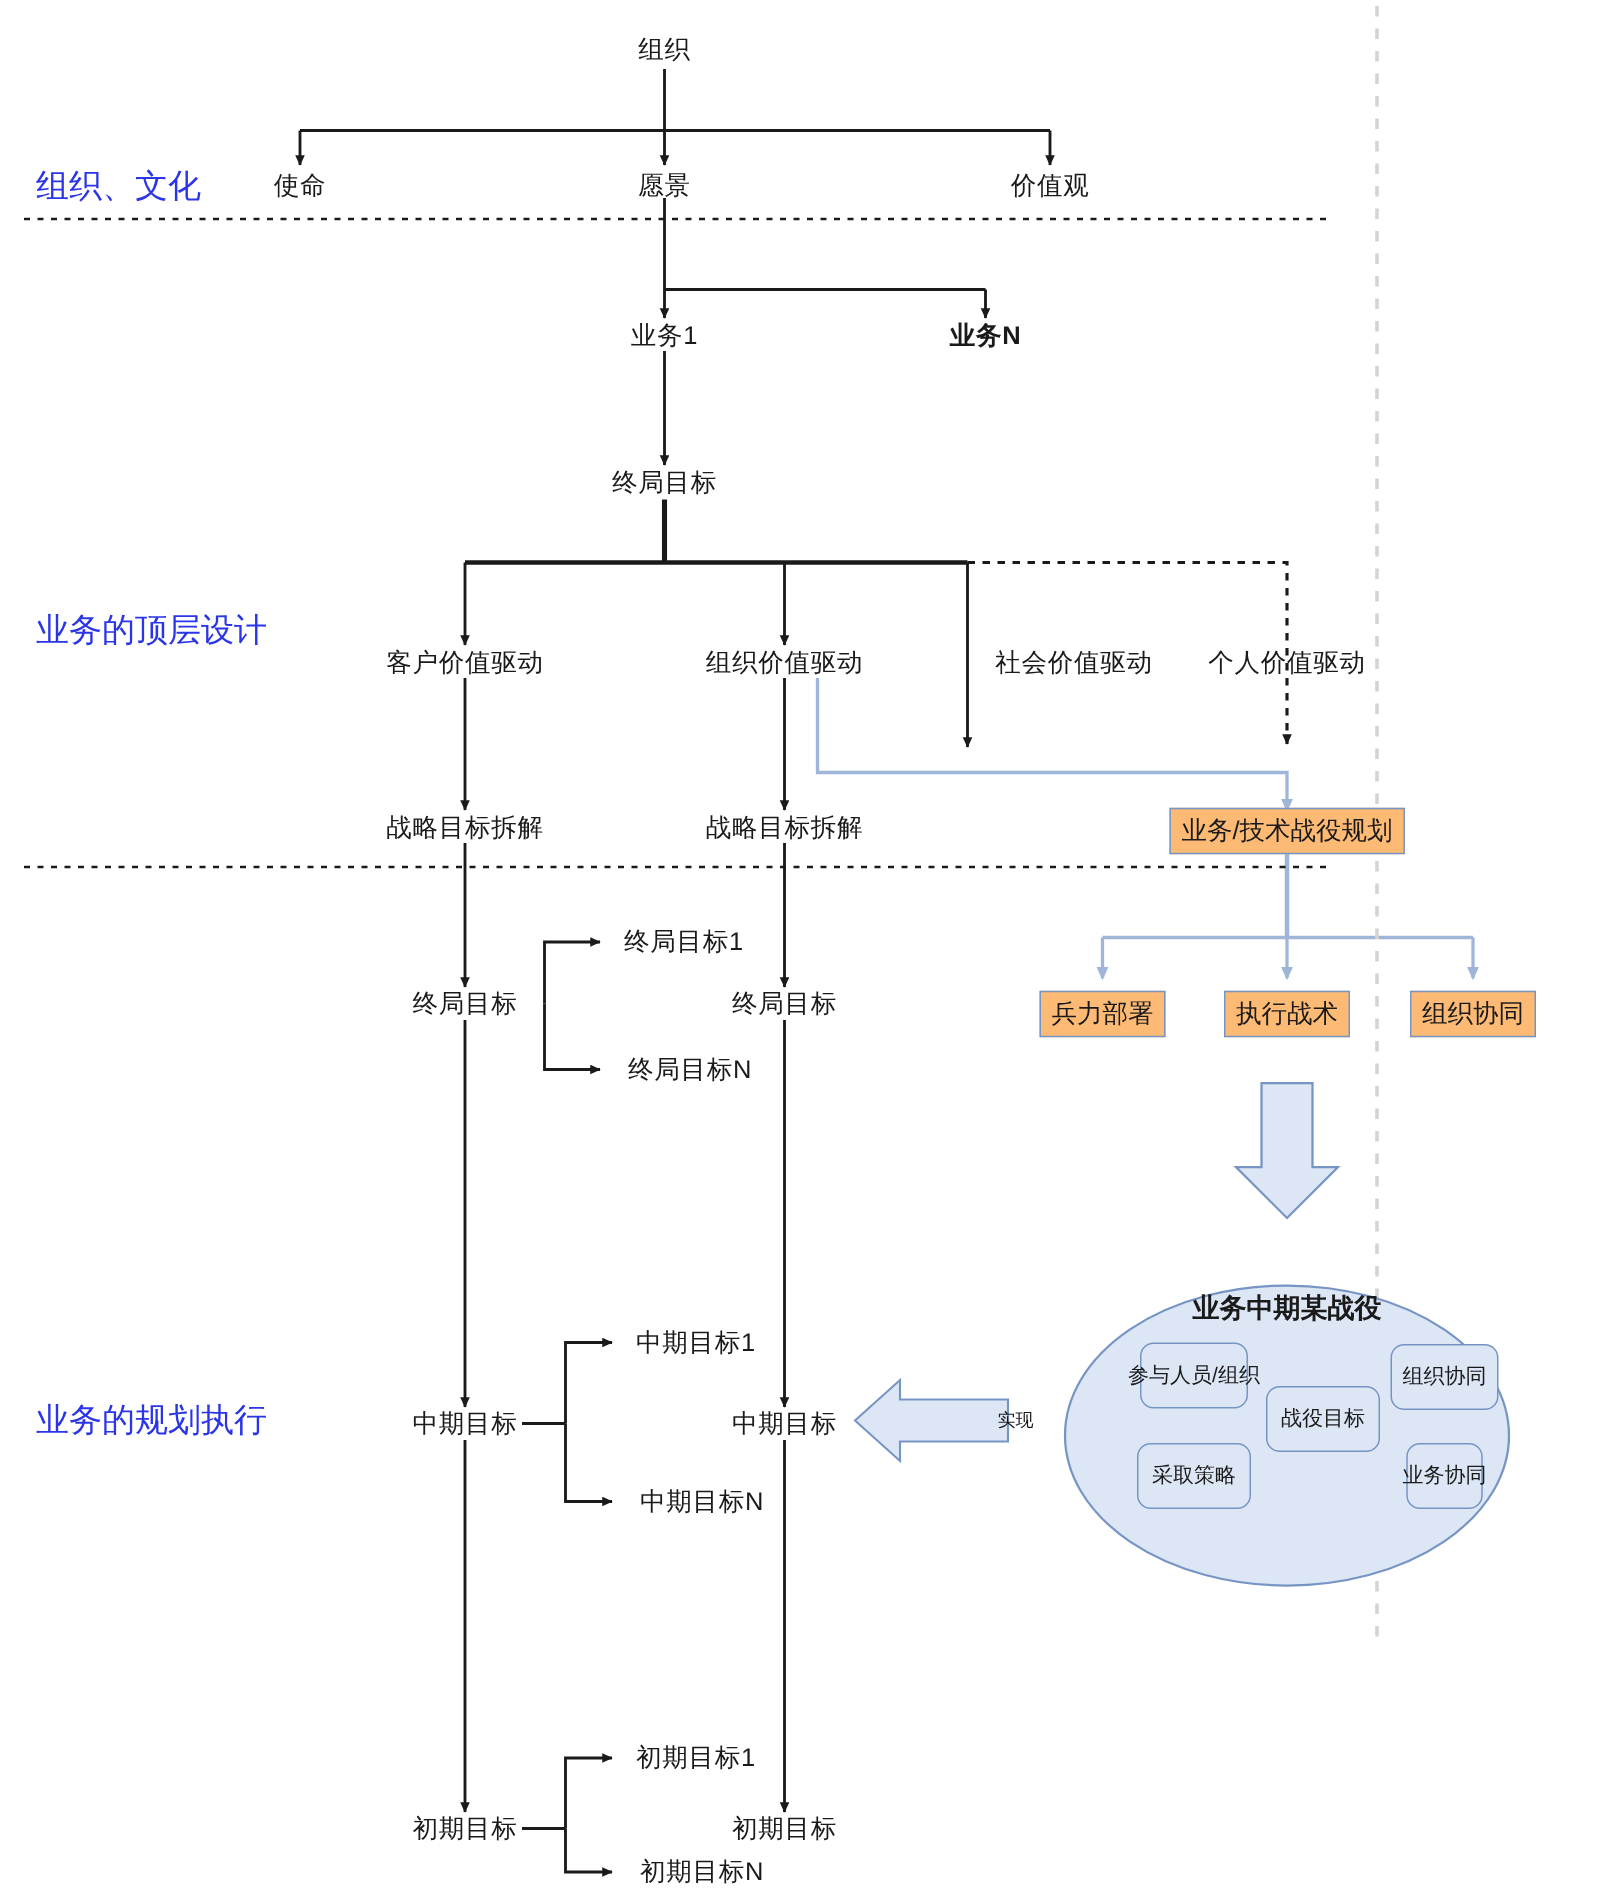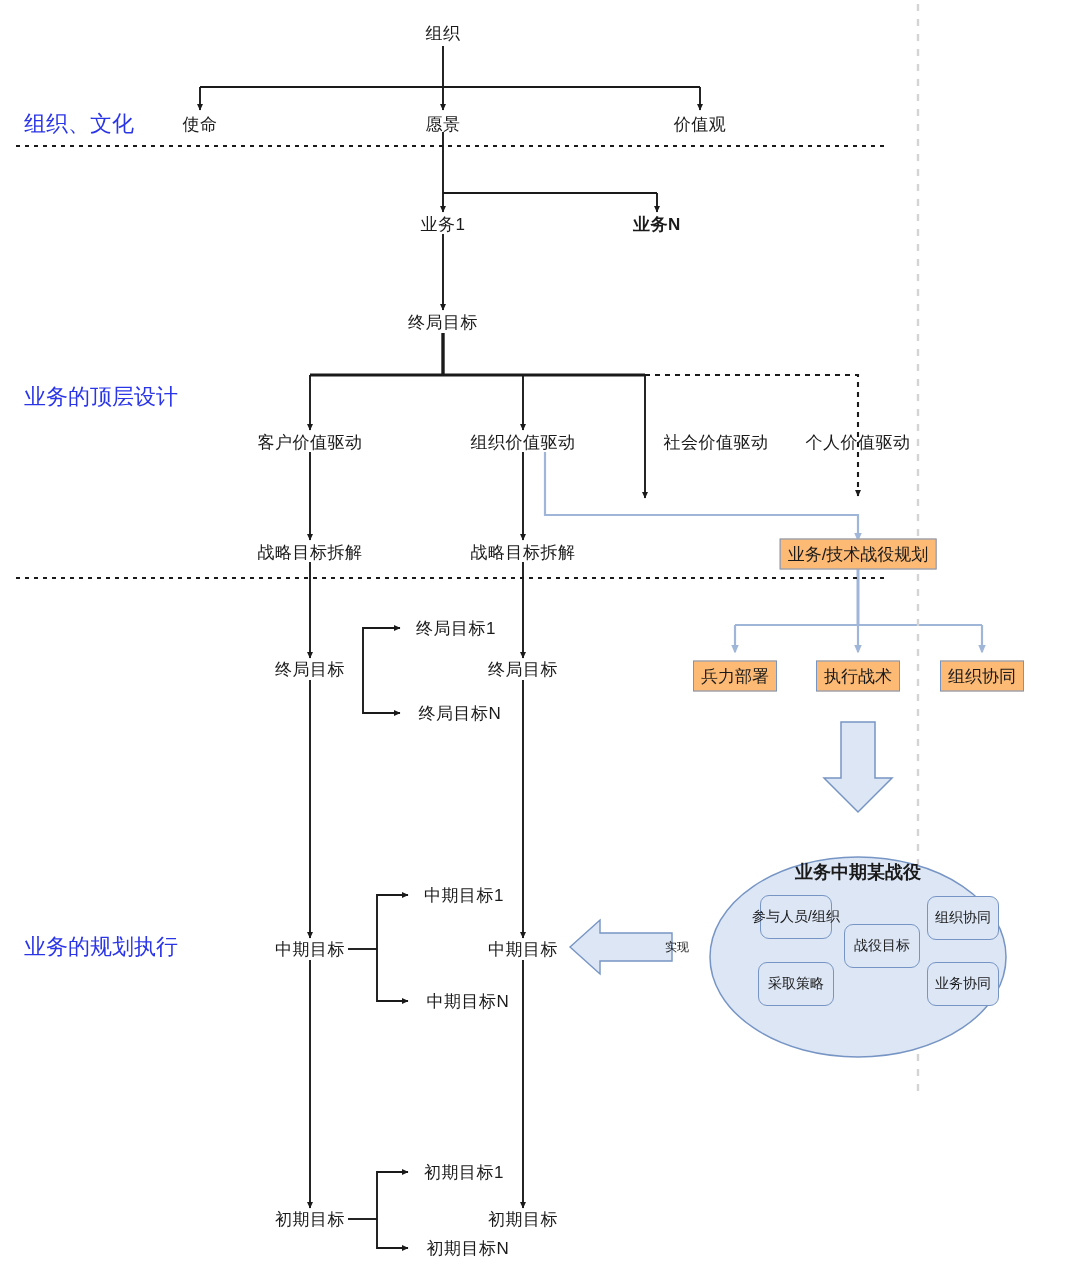--- a/index.html
+++ b/index.html
@@ -107,21 +107,21 @@
       <path d="M16,146 L885,146"></path>
       <path d="M16,578 L885,578"></path>
     </g>
 
     <path d="M918,4 L918,1092" stroke="#d4d4d4" stroke-width="2.4" fill="none" stroke-dasharray="7,8"></path>
 
     <ellipse cx="858" cy="957" rx="148" ry="100" fill="#dce6f5" stroke="#7795c4" stroke-width="1.5"></ellipse>
   </svg>
 
   <div class="phase-label" style="left:24px;top:124px;">组织、文化</div>
-  <div class="phase-label" style="left:24px;top:397px;">业务的顶层设计</div>
+  <div class="phase-label" style="left:24px;top:420px;">业务的顶层设计</div>
   <div class="phase-label" style="left:24px;top:947px;">业务的规划执行</div>
 
   <div class="node-label" style="left:443px;top:33px;">组织</div>
   <div class="node-label" style="left:200px;top:124px;">使命</div>
   <div class="node-label" style="left:443px;top:124px;">愿景</div>
   <div class="node-label" style="left:700px;top:124px;">价值观</div>
 
   <div class="node-label" style="left:443px;top:224px;">业务1</div>
   <div class="node-label" style="left:657px;top:224px;font-weight:bold;">业务N</div>
 
@@ -156,15 +156,15 @@
 
   <div class="blue-box" style="left:735px;top:676px;">兵力部署</div>
   <div class="blue-box" style="left:858px;top:676px;">执行战术</div>
   <div class="blue-box" style="left:982px;top:676px;">组织协同</div>
 
   <div class="ellipse-title" style="left:858px;top:872px;">业务中期某战役</div>
   <div class="round-box" style="left:796px;top:917px;width:72px;height:44px;">参与人员/组织</div>
   <div class="round-box" style="left:882px;top:946px;width:76px;height:44px;">战役目标</div>
   <div class="round-box" style="left:963px;top:918px;width:72px;height:44px;">组织协同</div>
   <div class="round-box" style="left:796px;top:984px;width:76px;height:44px;">采取策略</div>
-  <div class="round-box" style="left:963px;top:984px;width:72px;height:44px;">业务协同</div>
+  <div class="round-box" style="left:963px;top:984px;width:51px;height:44px;">业务协同</div>
 
 </div>
 
 </body></html>

